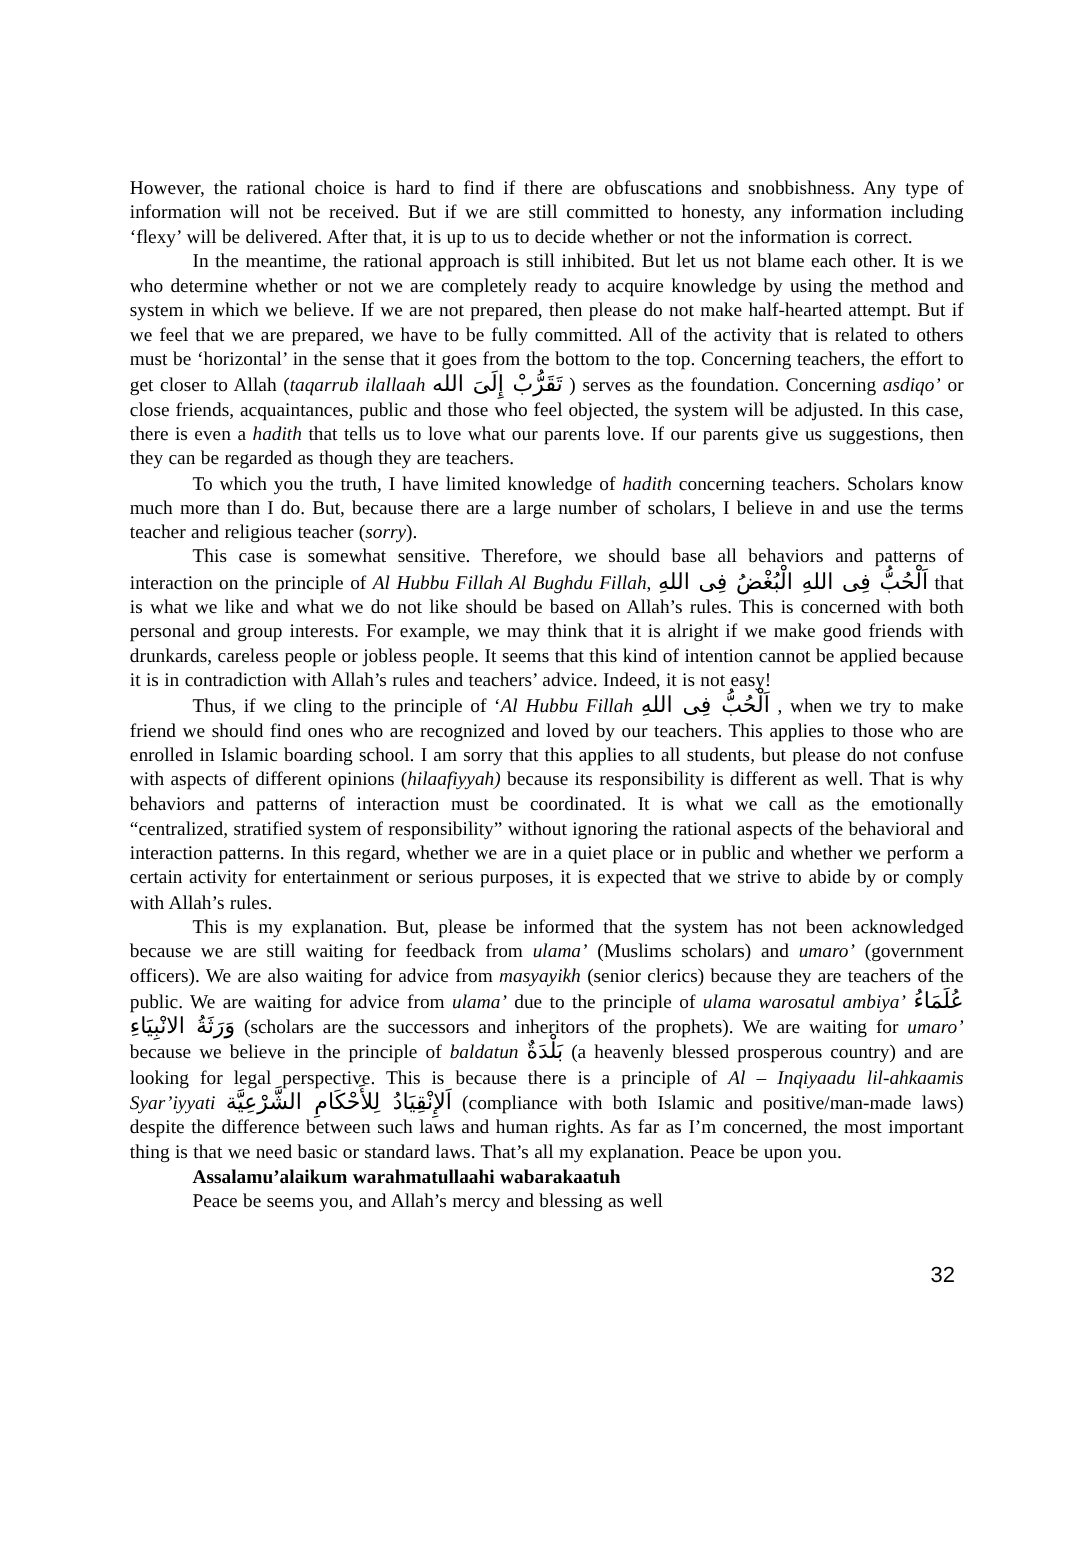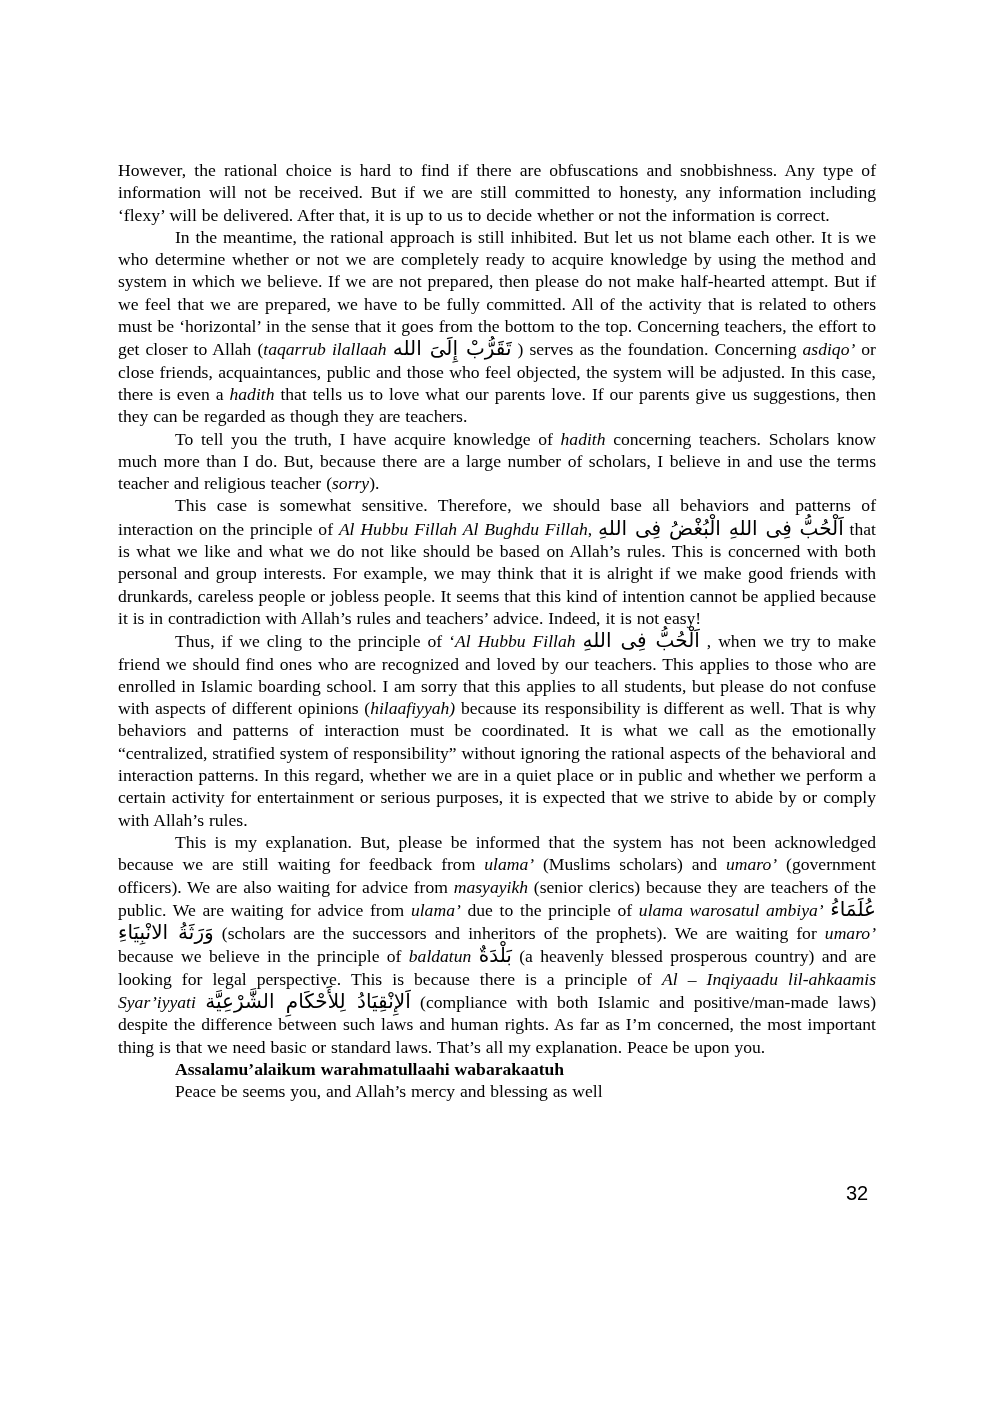--- a/index.html
+++ b/index.html
@@ -35,34 +35,34 @@
   .bold { font-weight: 700; margin-top: 24px; }
   .arabic {
     font-family: "DejaVu Sans", sans-serif;
     font-size: 20px;
     direction: rtl;
     unicode-bidi: embed;
   }
   .page-number {
     position: absolute;
     left: 846px;
-    top: 1182px;
+    top: 1148px;
     font-family: "Liberation Sans", sans-serif;
     font-size: 20px;
     color: #000000;
   }
 </style>
 </head>
 <body>
 
 <div class="page">
   <div class="content">
       <p class="para"><span>However, the rational choice is hard to find if there are obfuscations and snobbishness. Any type of information will not be received. But if we are still committed to honesty, any information including ‘flexy’ will be delivered. After that, it is up to us to decide whether or not the information is correct.</span></p>
       <p class="para indent"><span>In the meantime, the rational approach is still inhibited. But let us not blame each other. It is we who determine whether or not we are completely ready to acquire knowledge by using the method and system in which we believe. If we are not prepared, then please do not make half-hearted attempt. But if we feel that we are prepared, we have to be fully committed. All of the activity that is related to others must be ‘horizontal’ in the sense that it goes from the bottom to the top. Concerning teachers, the effort to get closer to Allah (</span><span class="italic">taqarrub ilallaah</span><span> </span><span class="arabic" dir="rtl">تَقَرُّبْ إِلَىَ الله</span><span> ) serves as the foundation. Concerning </span><span class="italic">asdiqo’</span><span> or close friends, acquaintances, public and those who feel objected, the system will be adjusted. In this case, there is even a </span><span class="italic">hadith</span><span> that tells us to love what our parents love. If our parents give us suggestions, then they can be regarded as though they are teachers.</span></p>
-      <p class="para indent"><span>To tell you the truth, I have acquire knowledge of </span><span class="italic">hadith</span><span> concerning teachers. Scholars know much more than I do. But, because there are a large number of scholars, I believe in and use the terms teacher and religious teacher (</span><span class="italic">sorry</span><span>).</span></p>
+      <p class="para indent"><span>To which you the truth, I have limited knowledge of </span><span class="italic">hadith</span><span> concerning teachers. Scholars know much more than I do. But, because there are a large number of scholars, I believe in and use the terms teacher and religious teacher (</span><span class="italic">sorry</span><span>).</span></p>
       <p class="para indent"><span>This case is somewhat sensitive. Therefore, we should base all behaviors and patterns of interaction on the principle of </span><span class="italic">Al Hubbu Fillah Al Bughdu Fillah</span><span>,  </span><span class="arabic" dir="rtl">اَلْحُبُّ فِى اللهِ الْبُغْضُ فِى اللهِ</span><span> that is what we like and what we do not like should be based on Allah’s rules. This is concerned with both personal and group interests. For example, we may think that it is alright if we make good friends with drunkards, careless people or jobless people. It seems that this kind of intention cannot be applied because it is in contradiction with Allah’s rules and teachers’ advice. Indeed, it is not easy!</span></p>
       <p class="para indent"><span>Thus, if we cling to the principle of ‘</span><span class="italic">Al Hubbu Fillah</span><span>   </span><span class="arabic" dir="rtl">اَلْحُبُّ فِى اللهِ</span><span> , when we try to make friend we should find ones who are recognized and loved by our teachers. This applies to those who are enrolled in Islamic boarding school. I am sorry that this applies to all students, but please do not confuse with aspects of different opinions (</span><span class="italic">hilaafiyyah)</span><span>  because its responsibility is different as well. That is why behaviors and patterns of interaction must be coordinated. It is what we call as the emotionally “centralized, stratified system of responsibility” without ignoring the rational aspects of the behavioral and interaction patterns. In this regard, whether we are in a quiet place or in public and whether we perform a certain activity for entertainment or serious purposes, it is expected that we strive to abide by or comply with Allah’s rules.</span></p>
       <p class="para indent"><span>This is my explanation. But, please be informed that the system has not been acknowledged because we are still waiting for feedback from </span><span class="italic">ulama’</span><span> (Muslims scholars) and </span><span class="italic">umaro’</span><span> (government officers). We are also waiting for advice from </span><span class="italic">masyayikh</span><span> (senior clerics) because they are teachers of the public. We are waiting for advice from </span><span class="italic">ulama’</span><span> due to the principle of </span><span class="italic">ulama warosatul   ambiya’</span><span> </span><span class="arabic" dir="rtl">عُلَمَاءُ وَرَثَةُ الانْبِيَاءِ</span><span> (scholars are the successors and inheritors of the prophets). We are waiting for </span><span class="italic">umaro’</span><span>  because we believe in the principle of </span><span class="italic">baldatun</span><span> </span><span class="arabic" dir="rtl">بَلْدَةٌ</span><span> (a heavenly blessed prosperous country) and  are  looking for legal perspective. This is because there is a principle of </span><span class="italic">Al – Inqiyaadu lil-ahkaamis Syar’iyyati</span><span> </span><span class="arabic" dir="rtl">اَلإِنْقِيَادُ لِلأَحْكَامِ الشَّرْعِيَّة</span><span> (compliance with both Islamic and positive/man-made laws) despite the difference between such laws and human rights. As far as I’m concerned, the most important thing is that we need basic or standard laws. That’s all my explanation. Peace be upon you.</span></p>
       <p class="para indent"><span class="bold">Assalamu’alaikum warahmatullaahi wabarakaatuh</span></p>
       <p class="para indent"><span>Peace be seems you, and Allah’s mercy and blessing as well</span></p>
     </div>
   <div class="page-number">32</div>
 </div>
 
 </body></html>

